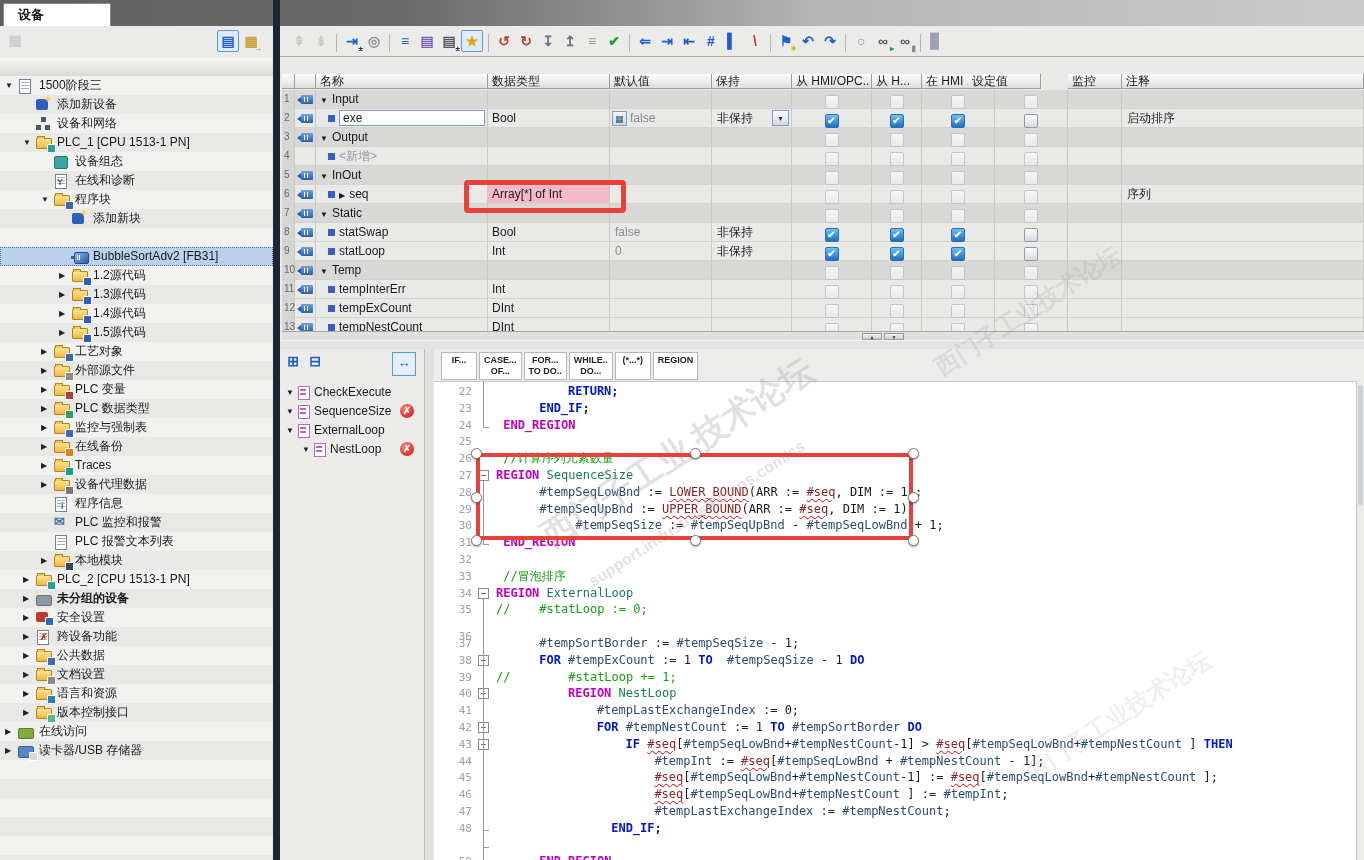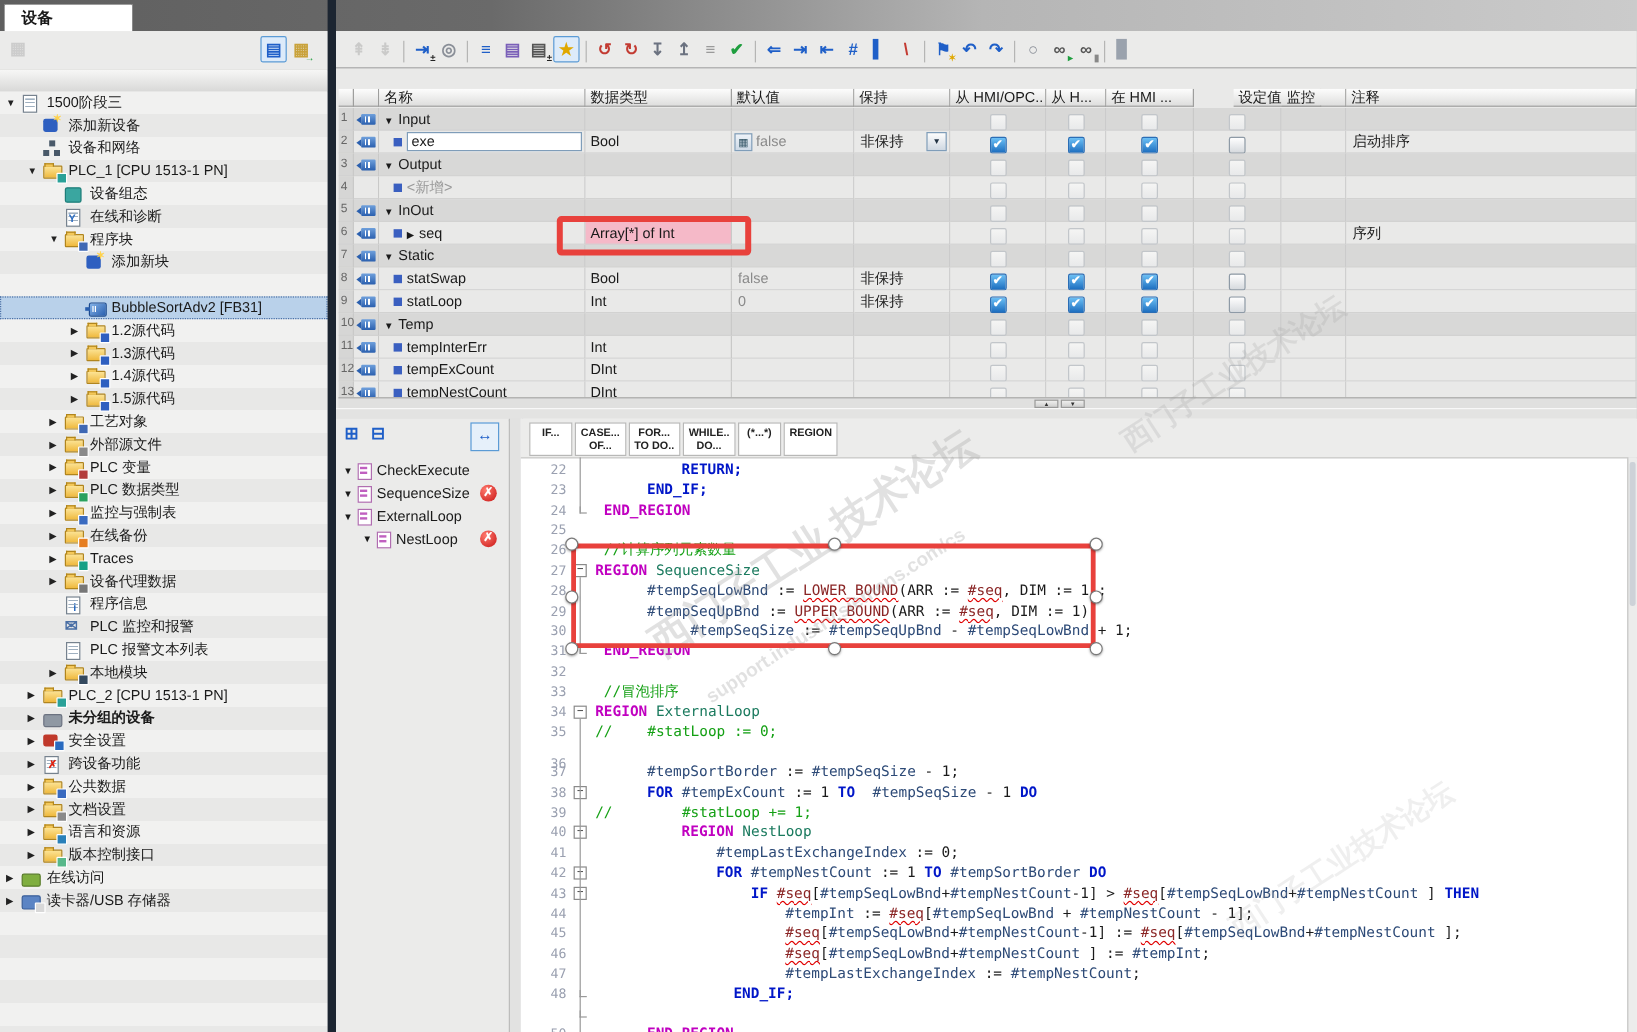--- a/index.html
+++ b/index.html
@@ -521,21 +521,21 @@
     <div id="vartable" class="abs">
         <div class="hcell" style="left: 0px; width: 13px;"></div>
         <div class="hcell" style="left: 13px; width: 21px;"></div>
         <div class="hcell" style="left: 34px; width: 172px;">名称</div>
         <div class="hcell" style="left: 206px; width: 122px;">数据类型</div>
         <div class="hcell" style="left: 328px; width: 102px;">默认值</div>
         <div class="hcell" style="left: 430px; width: 80px;">保持</div>
         <div class="hcell" style="left: 510px; width: 80px;">从 HMI/OPC..</div>
         <div class="hcell" style="left: 590px; width: 50px;">从 H...</div>
         <div class="hcell" style="left: 640px; width: 73px;">在 HMI ...</div>
-        <div class="hcell" style="left: 746px; width: 73px;">设定值</div>
+        <div class="hcell" style="left: 686px; width: 73px;">设定值</div>
         <div class="hcell" style="left: 786px; width: 54px;">监控</div>
         <div class="hcell" style="left: 840px; width: 242px;">注释</div>
         <div class="sec" style="position: absolute; left: 0px; top: 16px; width: 1082px; height: 19px;">
           <div class="cell numcell" style="left: 0px; width: 13px;">1</div>
           <div class="cell" style="left: 13px; width: 21px;">
             <div class="plug"></div>
           </div>
           <div class="cell" style="left: 34px; width: 172px;"><span class="secarw">▼</span><span>Input</span></div>
           <div class="cell" style="left: 206px; width: 122px;"></div>
           <div class="cell" style="left: 328px; width: 102px;"></div>

